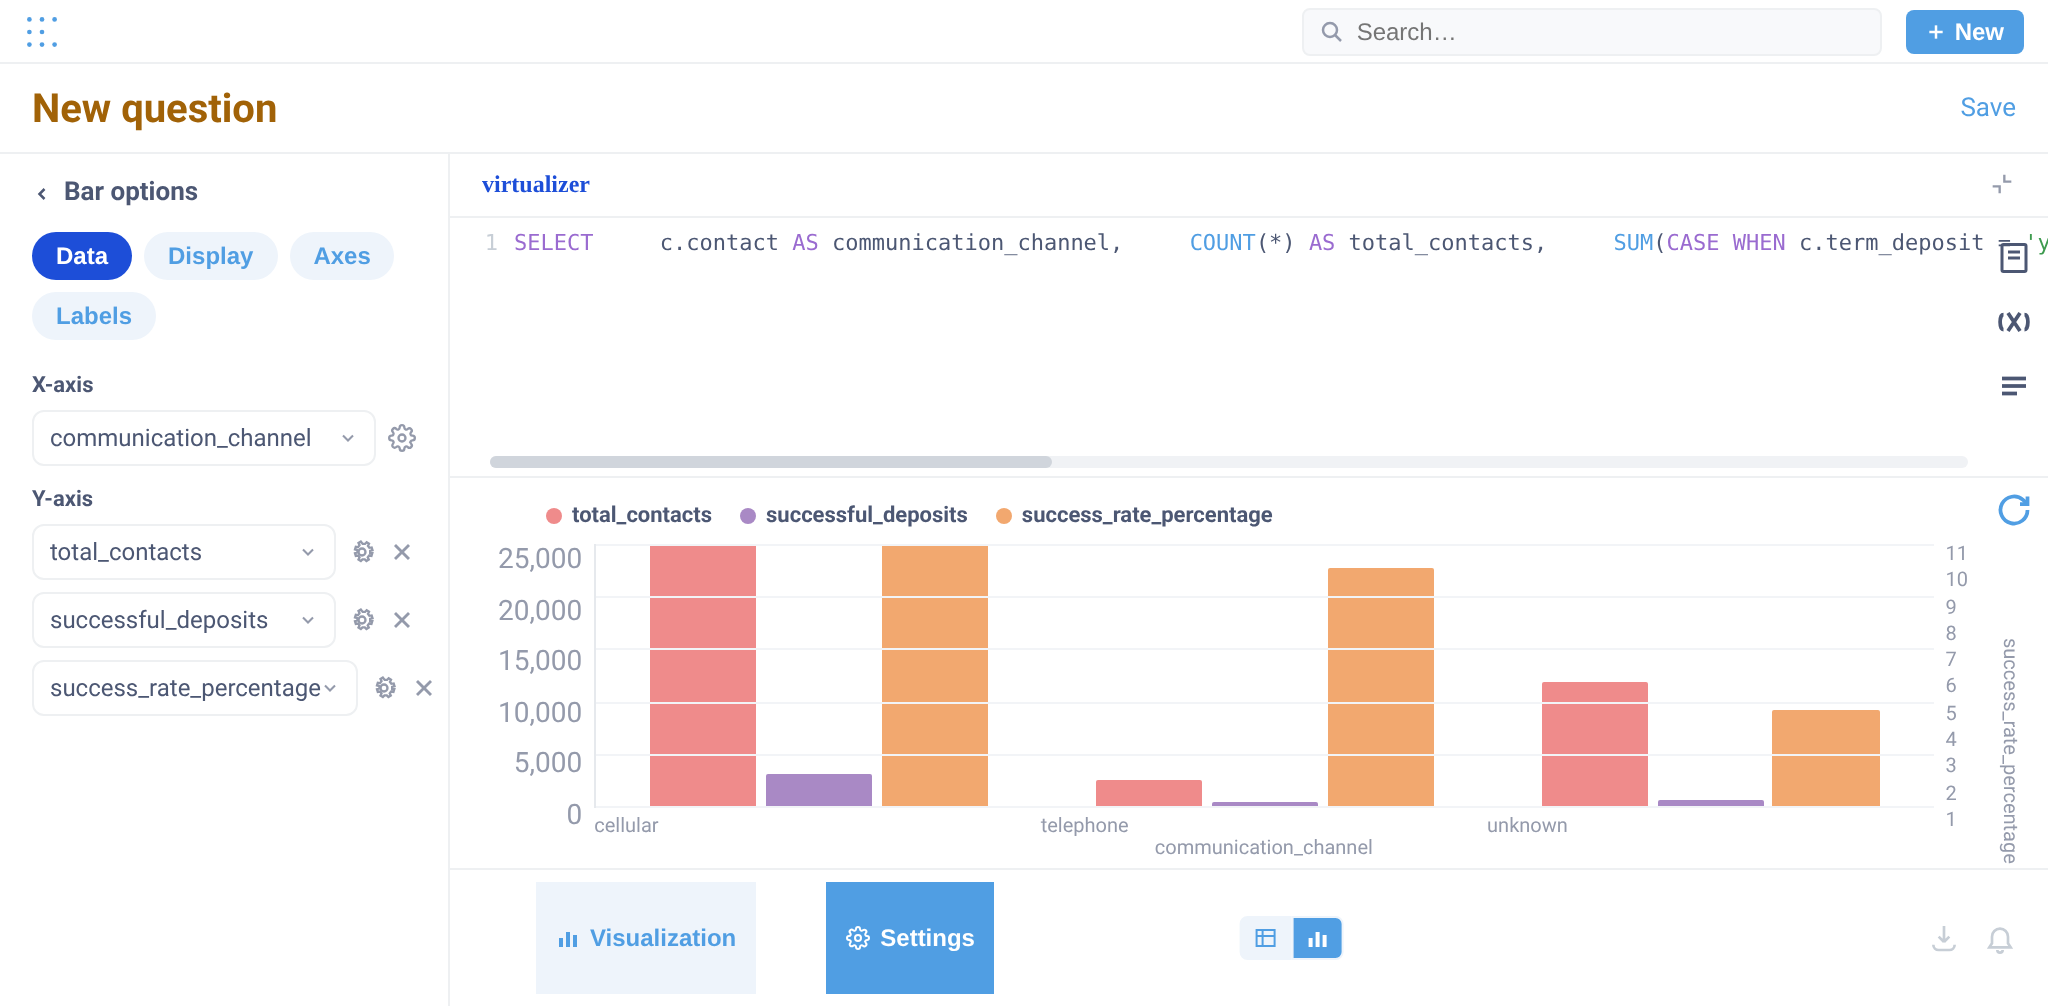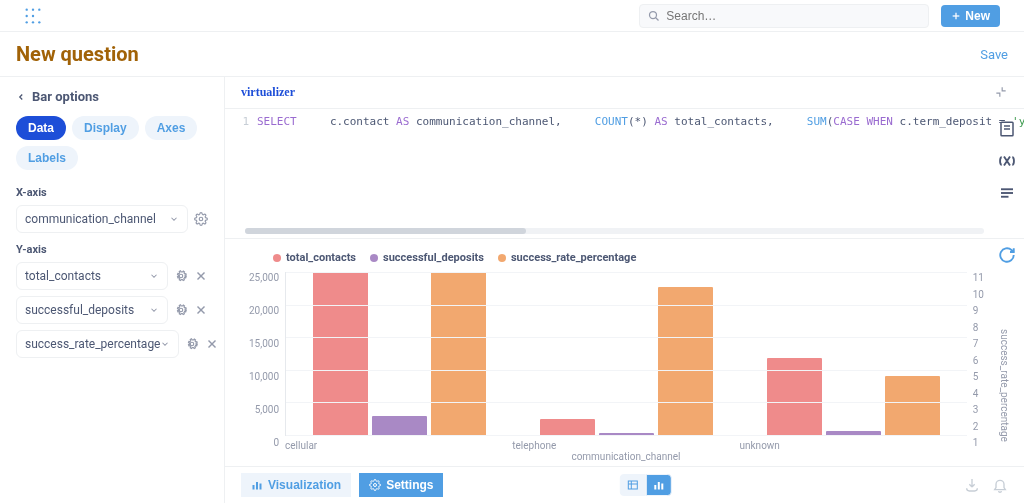--- a/index.html
+++ b/index.html
@@ -1,20 +1,20 @@
 <!DOCTYPE html>
 <html><head>
 <meta charset="utf-8">
 <style>
 * { box-sizing: border-box; margin: 0; padding: 0; }
 body { font-family: -apple-system, BlinkMacSystemFont, "Segoe UI", Roboto, sans-serif; font-size: 13px; color: #4c5773; background: #fff; overflow: hidden; }
 .app { display: flex; flex-direction: column; height: 503px; width: 1024px; }
 
 
-.topbar { display: flex; align-items: center; height: 32px; padding: 0 24px; border-bottom: 1px solid #eef0f2; }
+.topbar { display: flex; align-items: center; height: 32px; padding: 0 12px; border-bottom: 1px solid #eef0f2; }
 .logo { width: 18px; height: 18px; }
 .topbar-spacer { flex: 1; }
 .search-box { display: flex; align-items: center; width: 290px; height: 24px; background: #f8f9fb; border: 1px solid #eef0f2; border-radius: 4px; padding: 0 8px; color: #949aab; }
 .search-box input { border: none; background: transparent; outline: none; flex: 1; font-size: 12px; color: #4c5773; margin-left: 6px; }
 .new-btn { display: flex; align-items: center; gap: 4px; background: #509ee3; color: #fff; border: none; border-radius: 4px; padding: 4px 10px; margin-left: 12px; font-size: 12px; font-weight: 600; cursor: pointer; }
 
 
 .titlebar { display: flex; align-items: center; padding: 10px 16px; border-bottom: 1px solid #eef0f2; }
 .titlebar h1 { font-size: 20px; font-weight: 700; color: #a16207; }
 .titlebar .save { margin-left: auto; color: #509ee3; font-size: 13px; cursor: pointer; }
@@ -54,38 +54,38 @@
 .side-icons { position: absolute; right: 0; top: 33px; width: 34px; display: flex; flex-direction: column; align-items: center; gap: 14px; padding-top: 10px; }
 .side-icons .icon { width: 18px; height: 18px; color: #4c5773; cursor: pointer; }
 .side-icons .refresh { color: #509ee3; margin-top: 30px; }
 
 
 .chart-zone { flex: 1; display: flex; flex-direction: column; padding: 12px 40px 4px 24px; overflow: hidden; }
 .legend-row { display: flex; gap: 14px; font-size: 11px; font-weight: 700; color: #4c5773; margin: 0 0 8px 24px; }
 .legend-item { display: flex; align-items: center; gap: 5px; }
 .legend-dot { width: 8px; height: 8px; border-radius: 50%; }
 .chart-wrap { flex: 1; display: flex; position: relative; }
-.y-axis { display: flex; flex-direction: column; justify-content: space-between; align-items: flex-end; font-size: 10px; color: #949aab; padding-right: 6px; padding-bottom: 14px; }
+.y-axis { display: flex; flex-direction: column; justify-content: space-between; align-items: flex-end; font-size: 14px; color: #949aab; padding-right: 6px; padding-bottom: 14px; }
 .plot { flex: 1; position: relative; border-left: 1px solid #e6e9ed; border-bottom: 1px solid #e6e9ed; }
 .grid-line { position: absolute; left: 0; right: 0; border-top: 1px solid #f2f4f7; }
 .bars-layer { position: absolute; inset: 0; display: flex; }
 .group { flex: 1; position: relative; }
 .bar { position: absolute; bottom: 0; width: 24%; border-radius: 1px 1px 0 0; }
 .bar.b0 { left: 12%; }
 .bar.b1 { left: 38%; }
 .bar.b2 { left: 64%; }
 .x-labels { display: flex; font-size: 10px; color: #949aab; margin-top: 4px; }
 .x-labels .xl { flex: 1; text-align: left; }
 .x-title, .y2-title { font-size: 10px; color: #949aab; text-align: center; }
 .y2-axis { display: flex; flex-direction: column; justify-content: space-between; font-size: 10px; color: #949aab; padding-left: 6px; padding-bottom: 14px; }
 .y2-title { writing-mode: vertical-rl; position: absolute; right: -26px; top: 30%; }
 
 
 .bottombar { display: flex; align-items: center; padding: 6px 16px; border-top: 1px solid #eef0f2; gap: 8px; }
-.soft-btn { display: flex; align-items: center; gap: 5px; background: #eef4fb; color: #509ee3; border: none; border-radius: 0; padding: 5px 10px; font-size: 12px; font-weight: 600; cursor: pointer; }
+.soft-btn { display: flex; align-items: center; gap: 5px; background: #eef4fb; color: #509ee3; border: none; border-radius: 0; padding: 21px 10px; font-size: 12px; font-weight: 600; cursor: pointer; margin-left: 27px; }
 .settings-btn { background: #509ee3; color: #fff; }
 .view-toggle { display: flex; margin-left: auto; margin-right: auto; position: absolute; left: 50%; transform: translateX(-10%); }
 .view-toggle .seg { width: 26px; height: 22px; display: flex; align-items: center; justify-content: center; border: 1px solid #eef4fb; background: #eef4fb; color: #509ee3; cursor: pointer; }
 .view-toggle .seg.active { background: #509ee3; color: #fff; }
 .view-toggle .seg:first-child { border-radius: 4px 0 0 4px; }
 .view-toggle .seg:last-child { border-radius: 0 4px 4px 0; }
 .bottom-right { margin-left: auto; display: flex; gap: 12px; color: #c7ced6; }
 .bottom-right .icon { width: 16px; height: 16px; cursor: pointer; }
 
 svg { display: block; }

